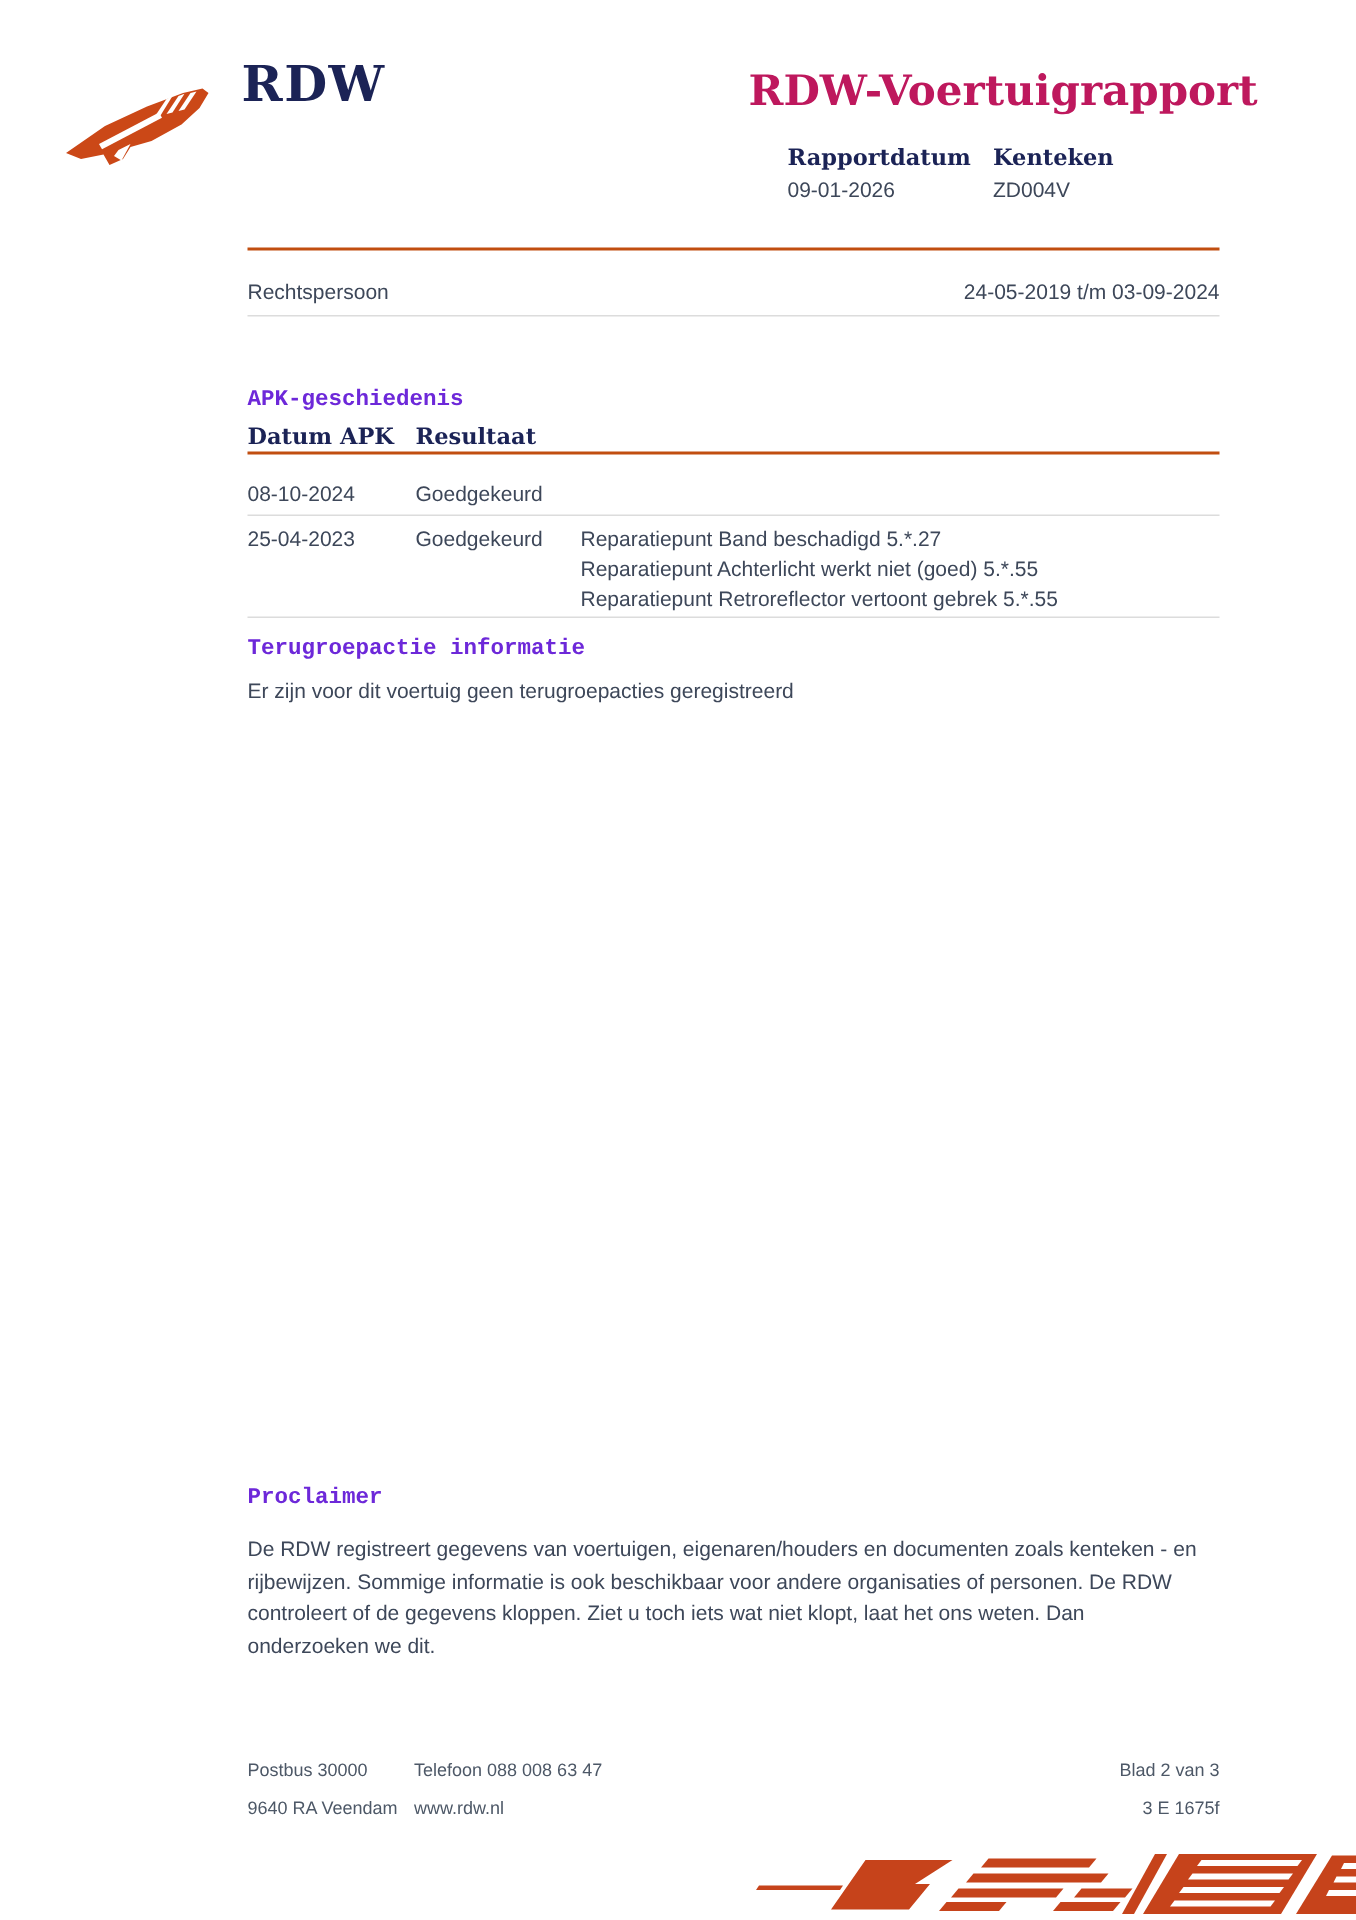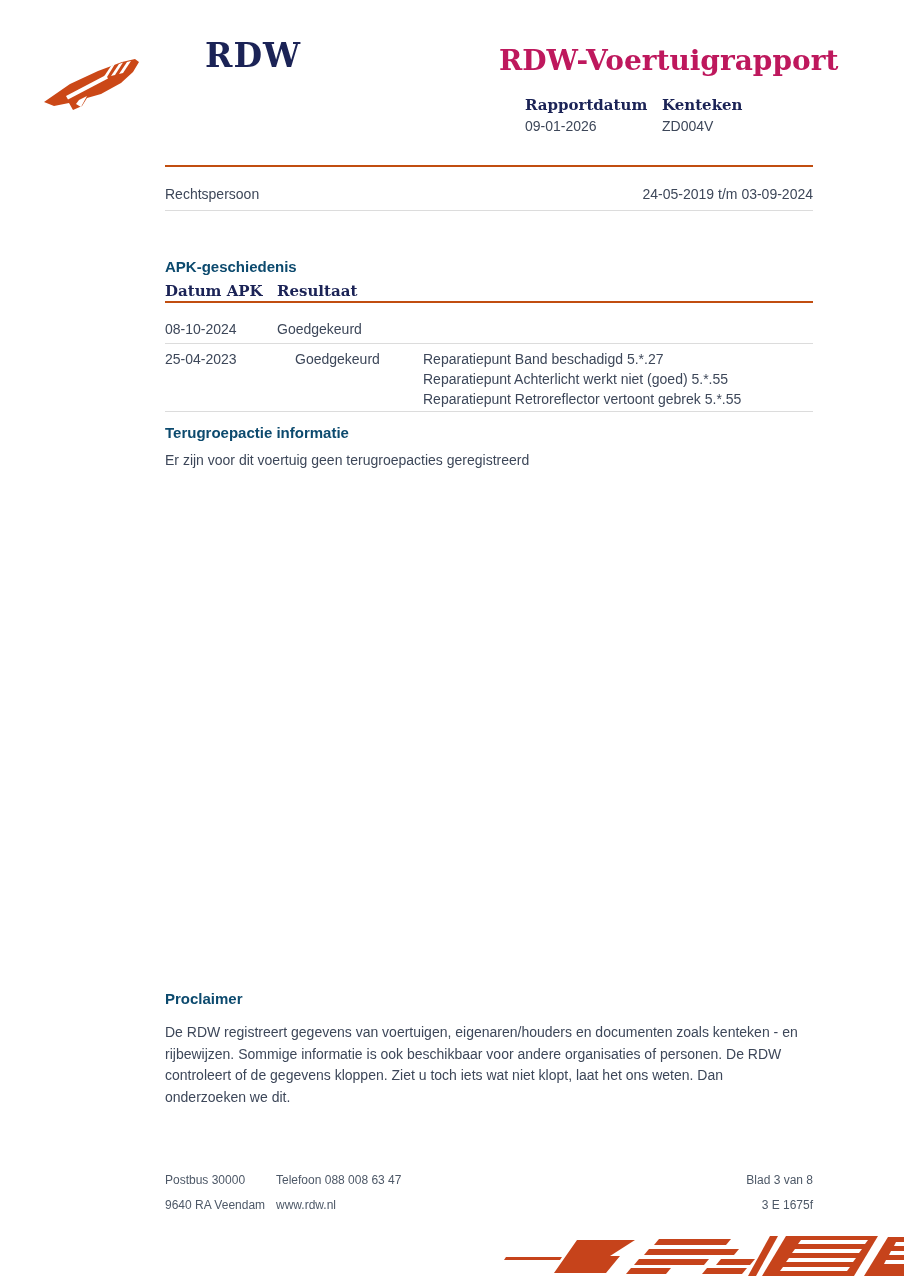--- a/index.html
+++ b/index.html
@@ -11,21 +11,20 @@
     overflow: hidden;
   }
 
   
   .logo-flag { position: absolute; left: 42px; top: 54px; }
   .logo-wordmark {
     position: absolute; left: 161px; top: 36px;
     font-family: "DejaVu Serif", serif;
     font-weight: bold; font-size: 33px; letter-spacing: 1px;
     color: #1b2356;
-    margin-left: 44px;
   }
   .doc-title {
     position: absolute; left: 499px; top: 44px;
     font-family: "DejaVu Serif", serif;
     font-weight: bold; font-size: 28px;
     color: #be185d;
     white-space: nowrap;
   }
   .header-meta { position: absolute; left: 501px; top: 97px; display: flex; margin-left: 24px; }
   .meta-col { width: 137px; }
@@ -38,40 +37,40 @@
 
   
   .sec { position: absolute; left: 165px; width: 648px; }
   .sec-head-row { display: flex; justify-content: space-between; }
   .navy-label {
     font-family: "DejaVu Serif", serif;
     font-weight: bold; font-size: 15px; line-height: 16px;
     color: #1b2356;
   }
   .orange-title {
-    font-family: Liberation Sans, sans-serif;
+    font-family: Liberation Mono, monospace;
     font-weight: bold; font-size: 15px; line-height: 16px;
-    color: #0c4a6e;
+    color: #6d28d9;
   }
   .orange-rule { height: 2px; background: #c14e10; margin-top: 5px; }
   .light-rule { height: 1px; background: #dcdcdc; }
   .body-text { font-size: 14px; line-height: 15px; color: #3d4759; }
 
   
   .owner-sec { top: 160px; }
   .owner-vals { display: flex; justify-content: space-between; margin-top: 20px; }
   .owner-sec .light-rule { margin-top: 8px; }
 
   
   .apk-sec { top: 259px; }
   .apk-grid-row { display: grid; grid-template-columns: 112px 110px 1fr; }
   .apk-head { margin-top: 8px; }
   .apk-sec .orange-rule { margin-top: 2px; }
   .apk-row1 { padding: 16px 0 4px 0; }
-  .apk-row2 { padding: 5px 0 2px 0; gap: 18px; }
+  .apk-row2 { padding: 5px 0 2px 0; }
   .opm-line { line-height: 20px; }
   .apk-cell-top { line-height: 20px; }
 
   
   .recall-sec { top: 425px; }
   .recall-text { margin-top: 12px; }
 
   
   .proclaimer-sec { top: 991px; width: 640px; }
   .proclaimer-text { margin-top: 15px; font-size: 14px; line-height: 21.5px; color: #3d4759; }
@@ -164,21 +163,21 @@
 <div class="footer">
   <div class="footer-col footer-address">
     <div>Postbus 30000</div>
     <div>9640 RA Veendam</div>
   </div>
   <div class="footer-col">
     <div>Telefoon 088 008 63 47</div>
     <div>www.rdw.nl</div>
   </div>
   <div class="footer-col footer-right">
-    <div>Blad 3 van 8</div>
+    <div>Blad 2 van 3</div>
     <div>3 E 1675f</div>
   </div>
 </div>
 
 <div class="bottom-art">
   <svg width="400" height="49" viewBox="0 0 400 49">
     <g fill="#c6431b">
       <polygon points="0,29 56,29 58,26 2,26"></polygon>
       <polygon points="50,42 102,42 116,25 106,25 131,9 73,9"></polygon>
       <polygon points="150,14 222,14 227,8 155,8"></polygon>

